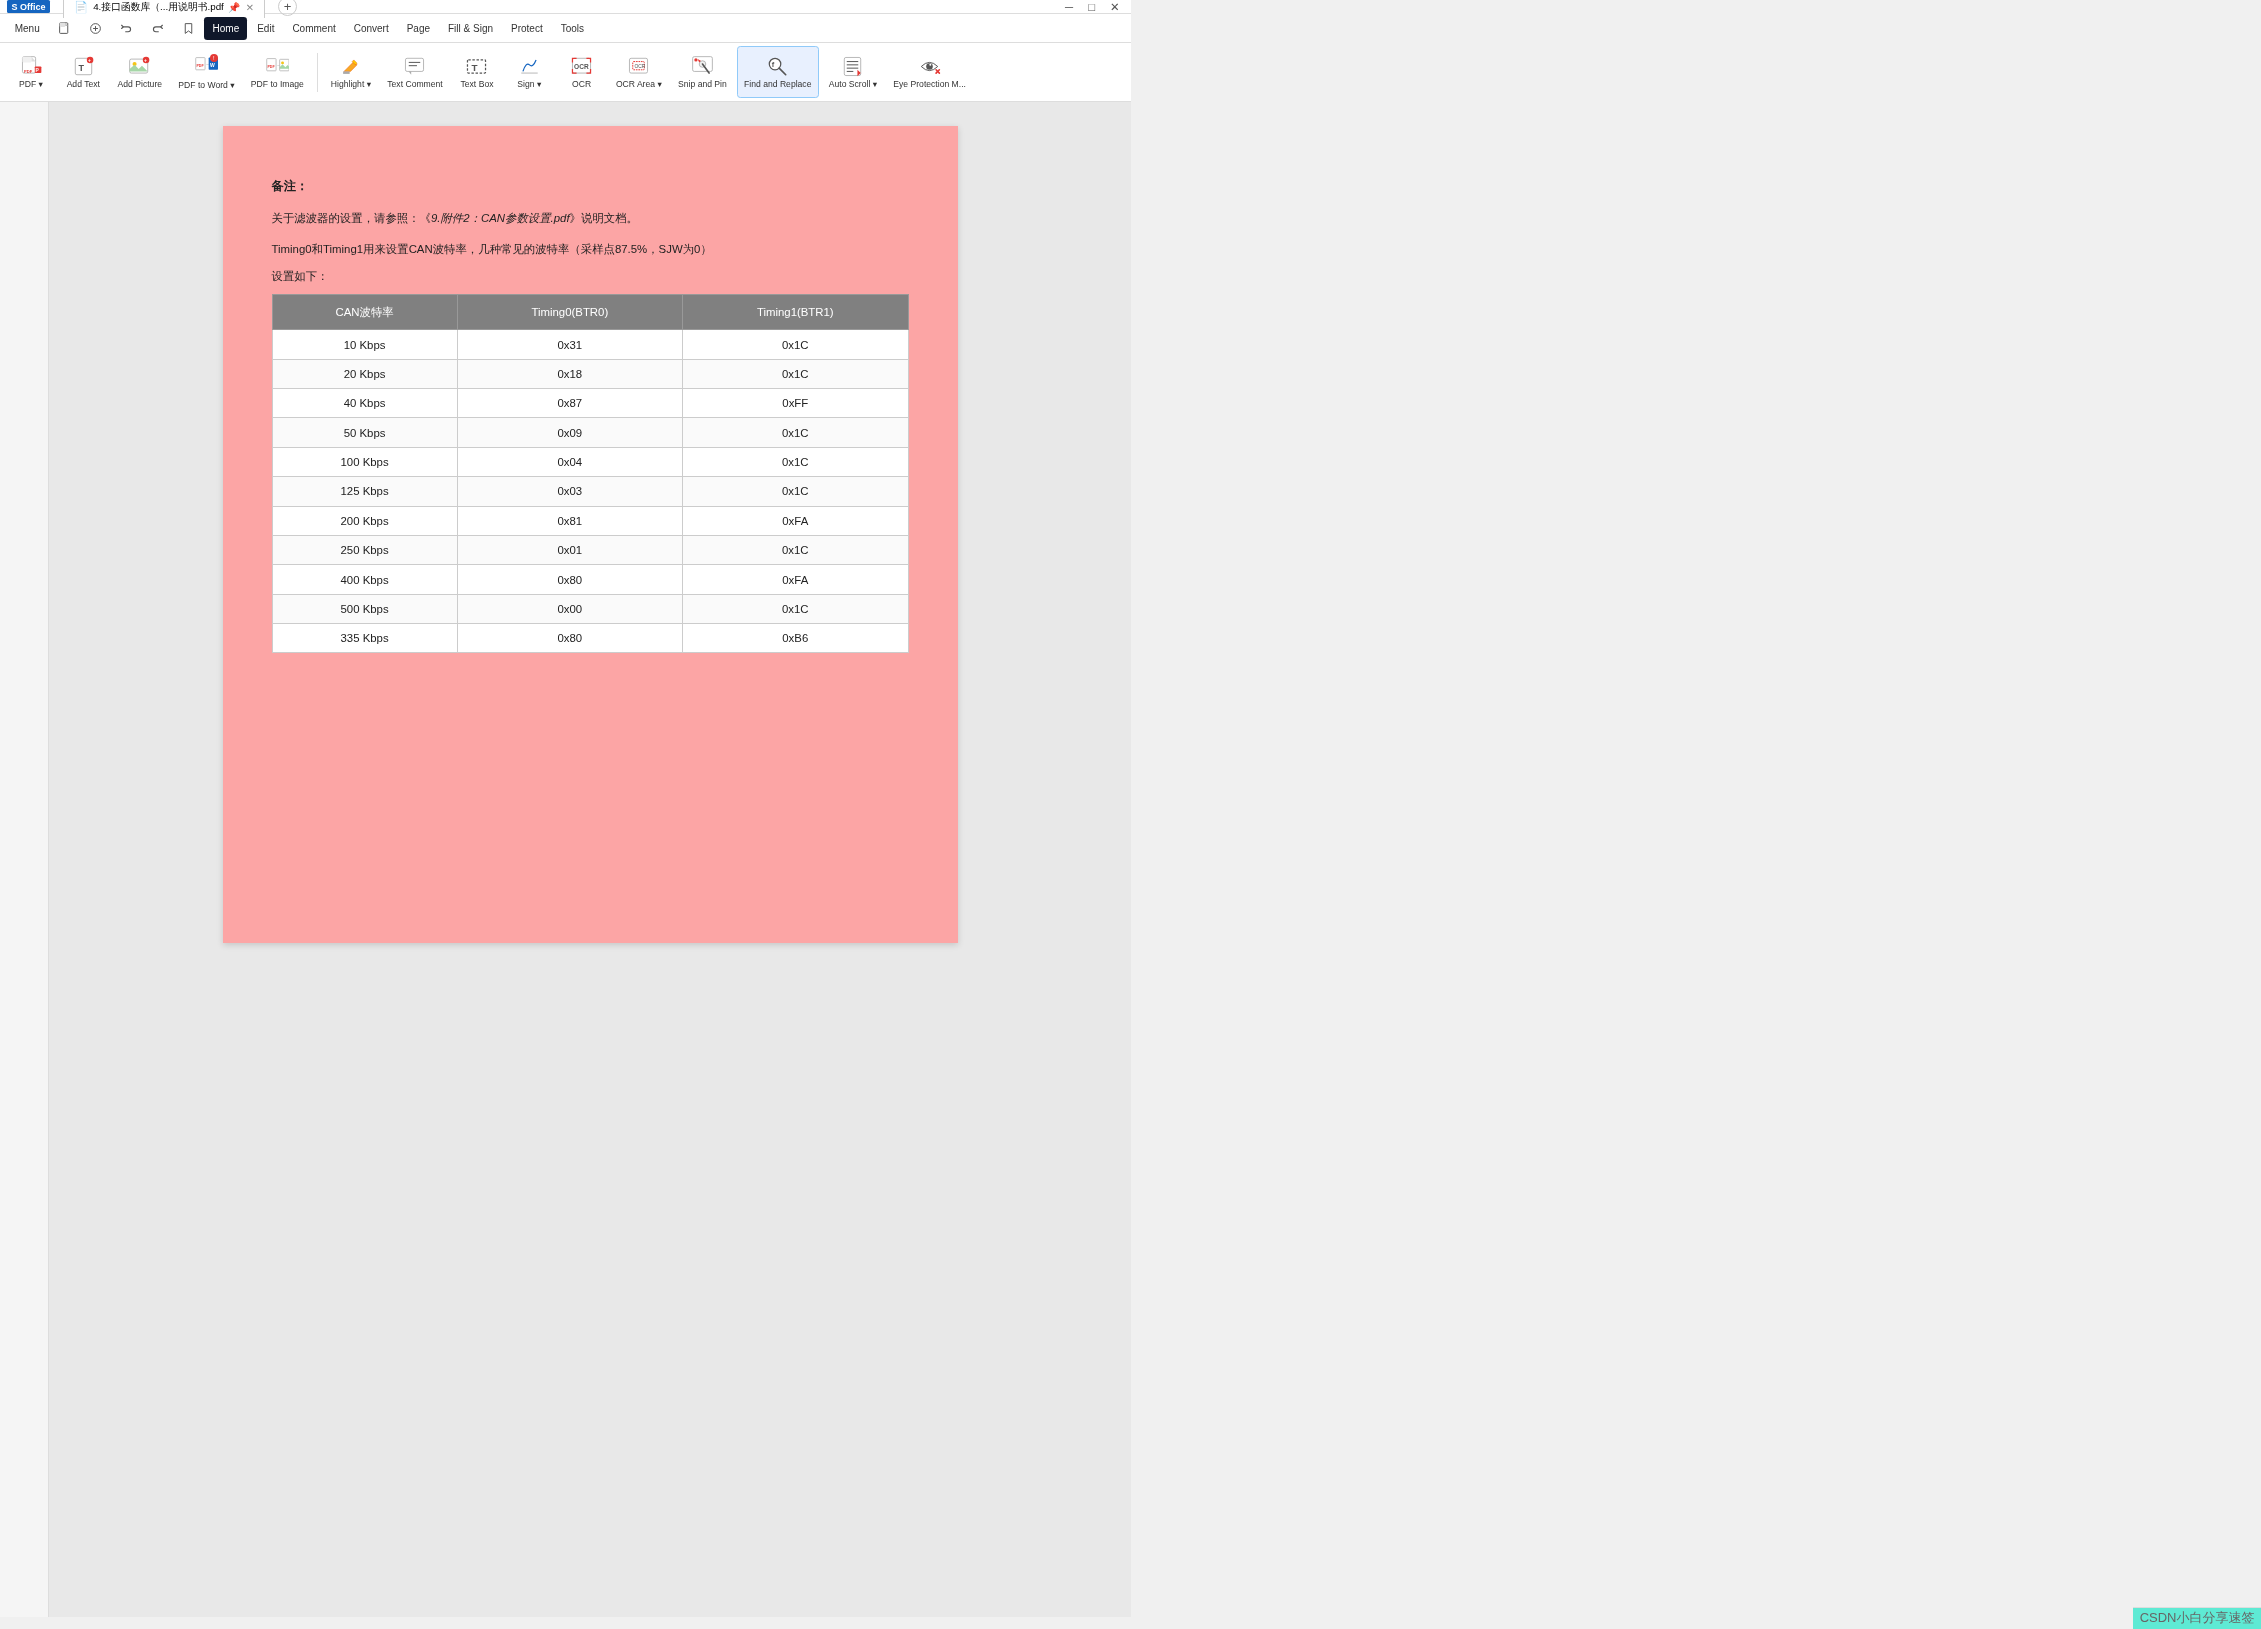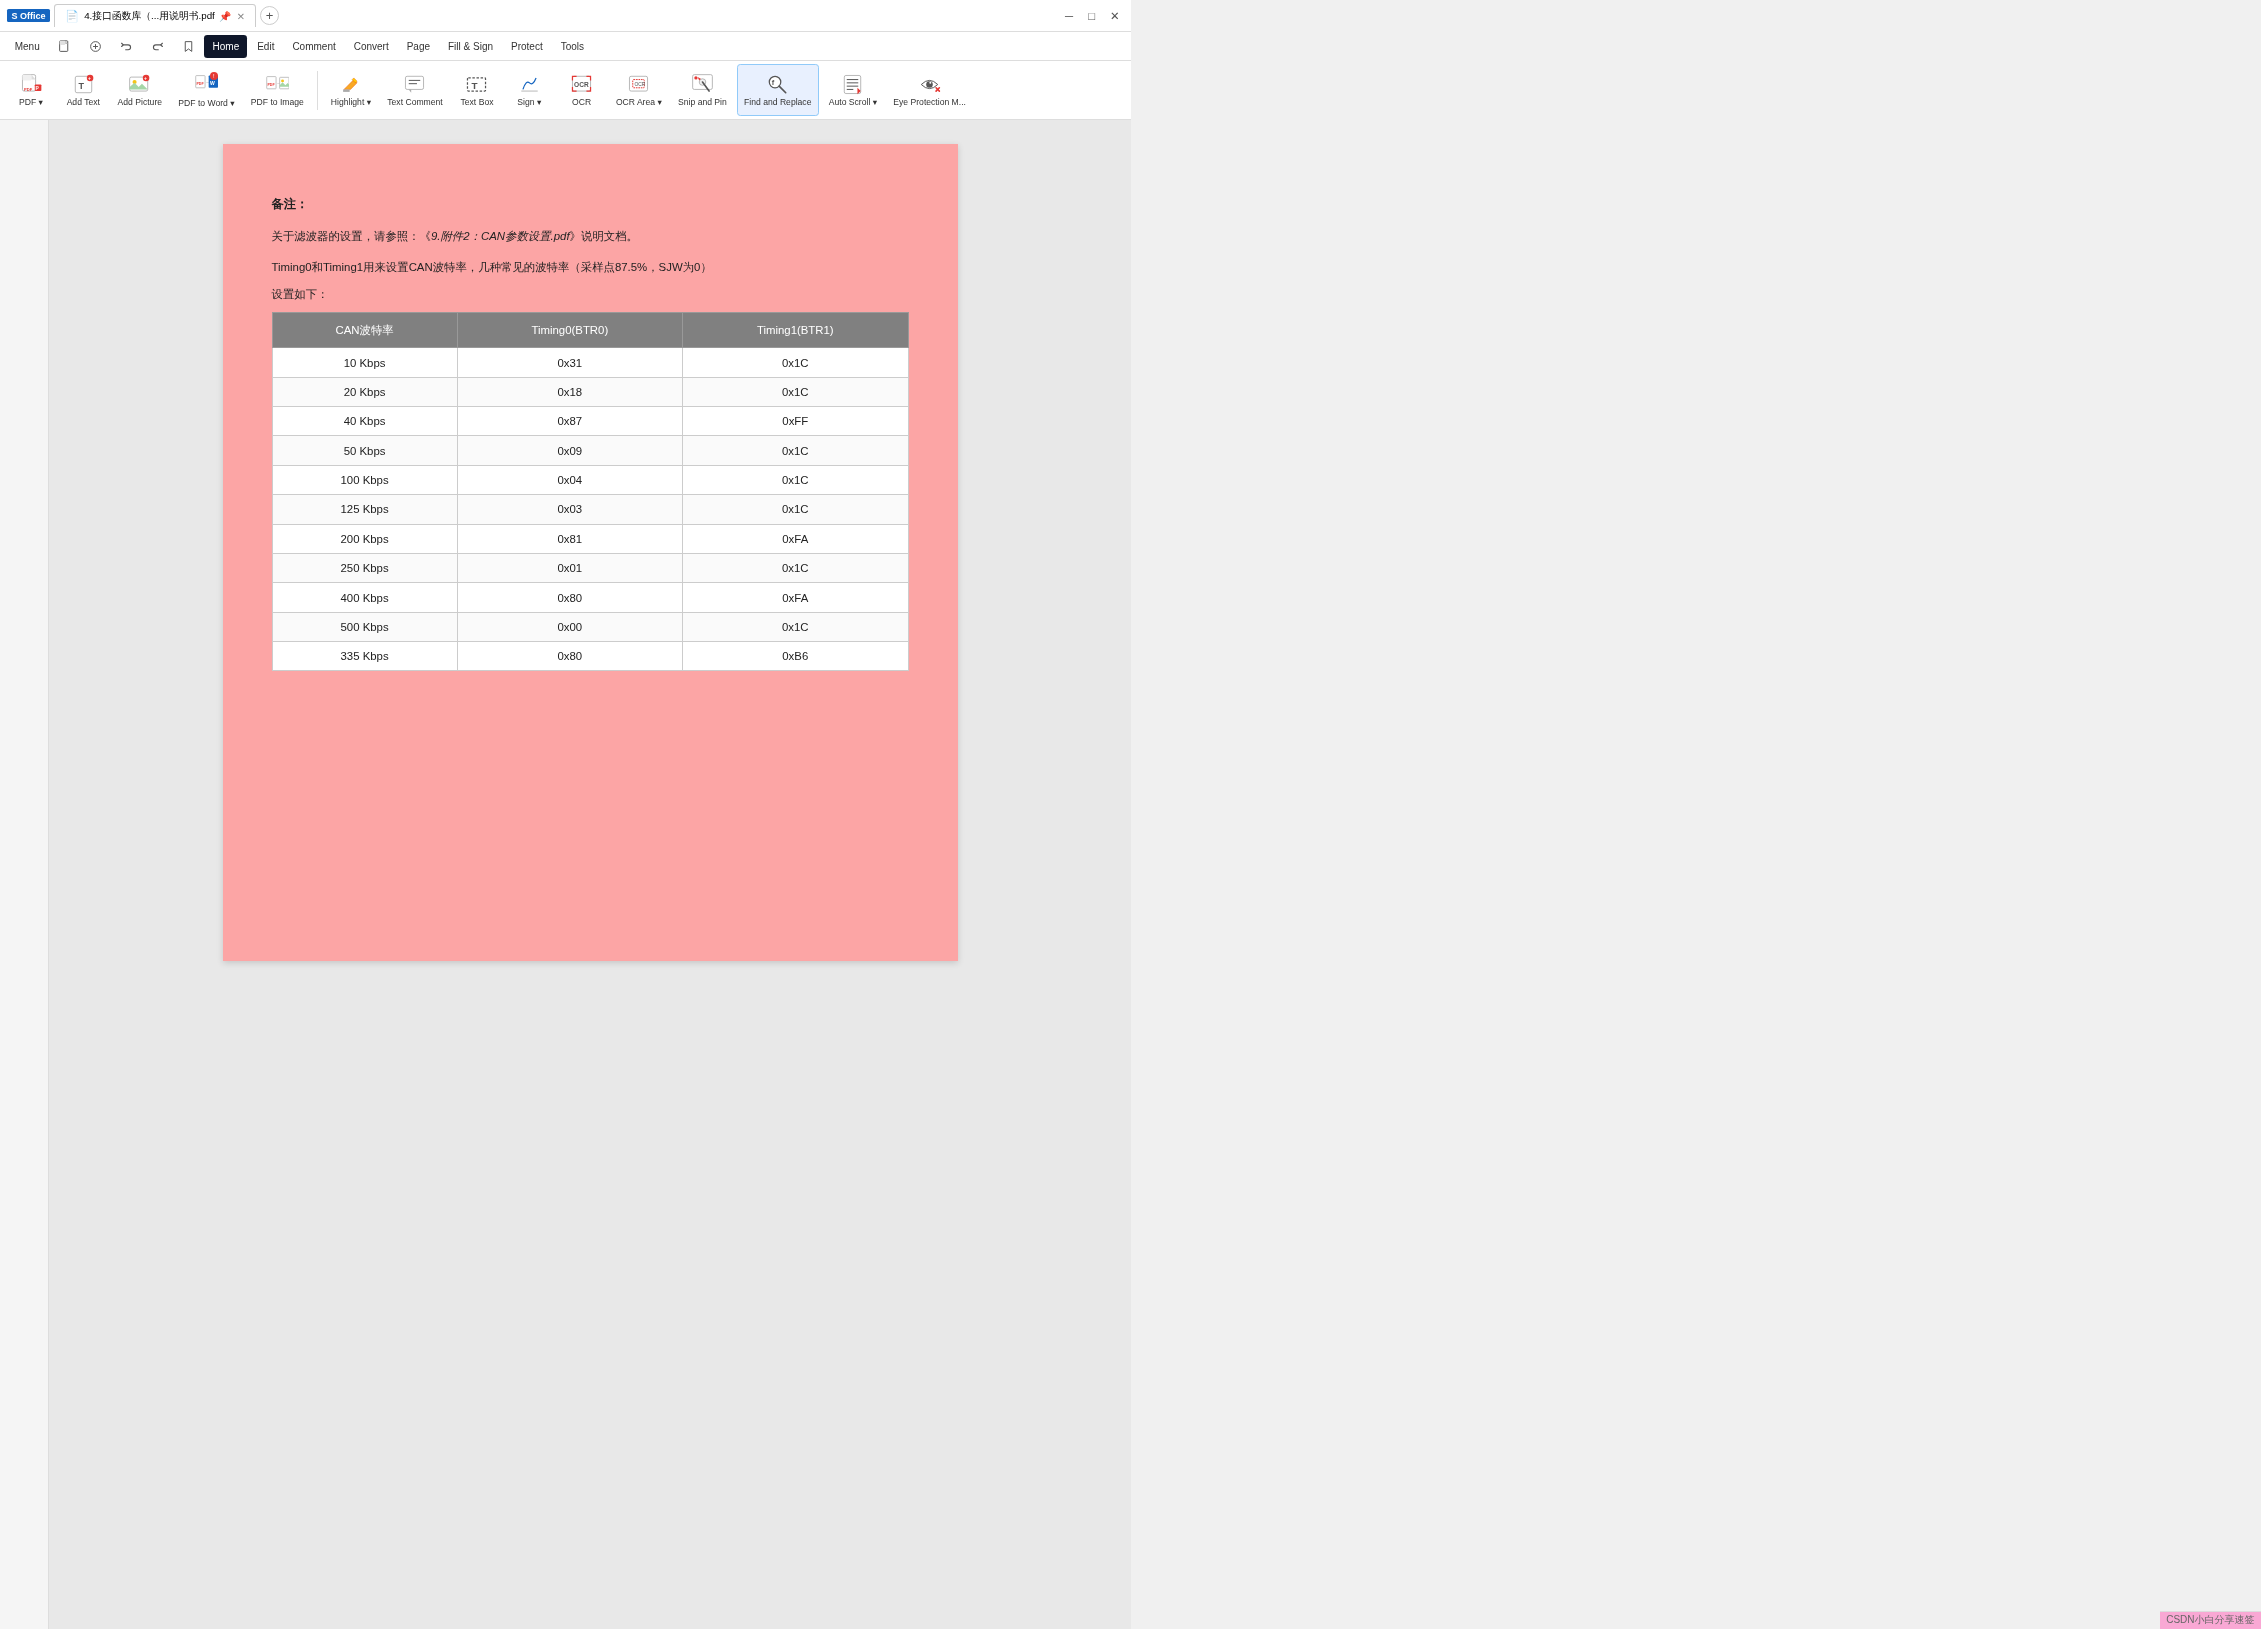--- a/index.html
+++ b/index.html
@@ -4,23 +4,23 @@
   <style>
     * { margin: 0; padding: 0; box-sizing: border-box; }
     body { font-family: 'Arial', 'SimSun', sans-serif; background: #f0f0f0; width: 1131px; overflow-x: hidden; }
 
     
     .title-bar {
       display: flex;
       align-items: center;
       background: #fff;
       border-bottom: 0.8px solid #ddd;
-      height: 32px;
+      height: 14px;
       padding: 0 6.5px;
-      gap: 4px;
+      gap: 13px;
     }
     .title-bar-logo {
       background: #1565c0;
       color: #fff;
       font-size: 9px;
       font-weight: bold;
       padding: 1.6px 4.9px;
       border-radius: 1.6px;
     }
     .tab-item {
@@ -232,24 +232,24 @@
     }
     .data-table tr:nth-child(odd) td {
       background: #fff;
     }
 
     
     .status-bar {
       position: fixed;
       bottom: 0;
       right: 0;
-      font-size: 10px;
+      font-size: 13px;
       color: #666;
       padding: 1.6px 6.5px;
-      background: #f9a8d4;
+      background: #5eead4;
       border-top: 0.8px solid #ddd;
     }
   </style>
 </head>
 <body>
 
 <div class="title-bar">
   <div class="title-bar-logo">S Office</div>
   <div class="tab-item">
     <span class="tab-icon">📄</span>

